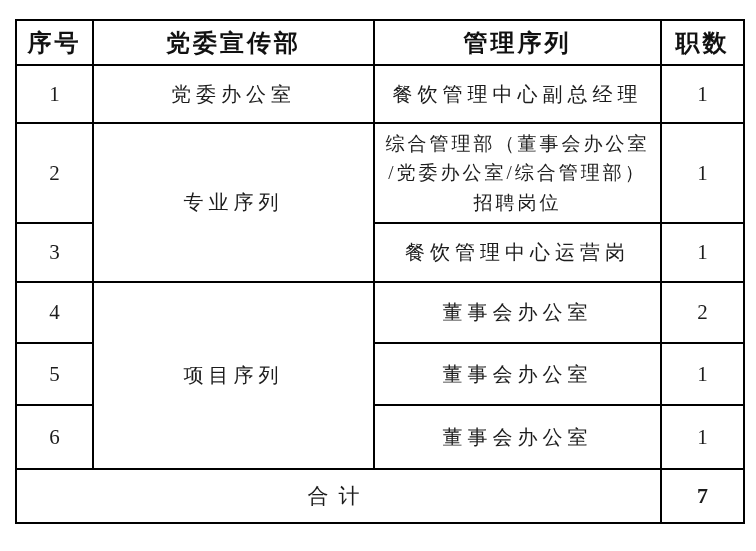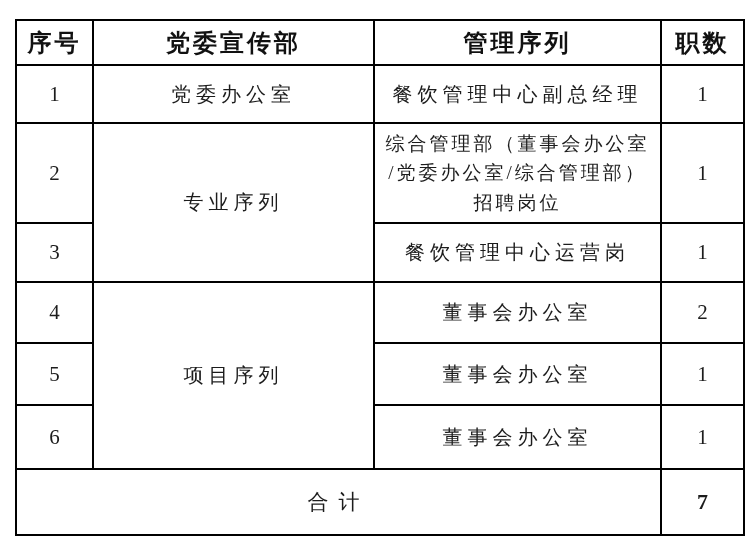--- a/index.html
+++ b/index.html
@@ -55,21 +55,21 @@
     padding: 4px 6px;
   }
   td.pos-multiline span { display: block; }
   tr.row-header  { height: 45px; }
   tr.row-1       { height: 58px; }
   tr.row-2       { height: 100px; }
   tr.row-3       { height: 59px; }
   tr.row-4       { height: 61px; }
   tr.row-5       { height: 62px; }
   tr.row-6       { height: 64px; }
-  tr.row-footer  { height: 66px; }
+  tr.row-footer  { height: 54px; }
   td.total-label { letter-spacing: 10px; font-size: 21px; }
   td.total-num   { font-weight: bold; font-size: 22px; letter-spacing: 0; }
 </style>
 </head>
 <body>
 
 <div class="page">
   <table class="recruit">
     <colgroup>
       <col style="width:77px">

